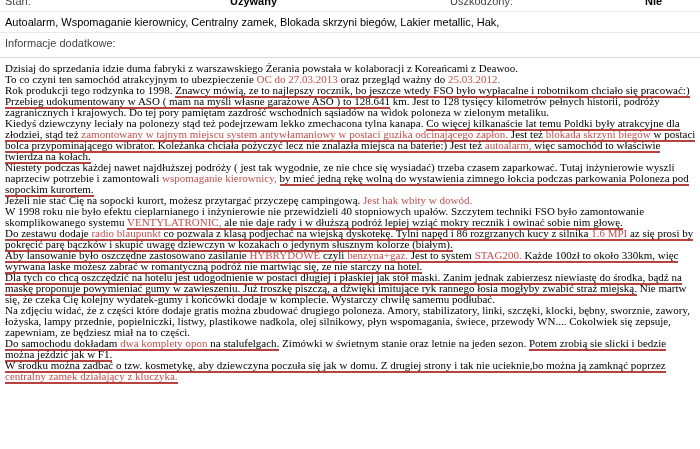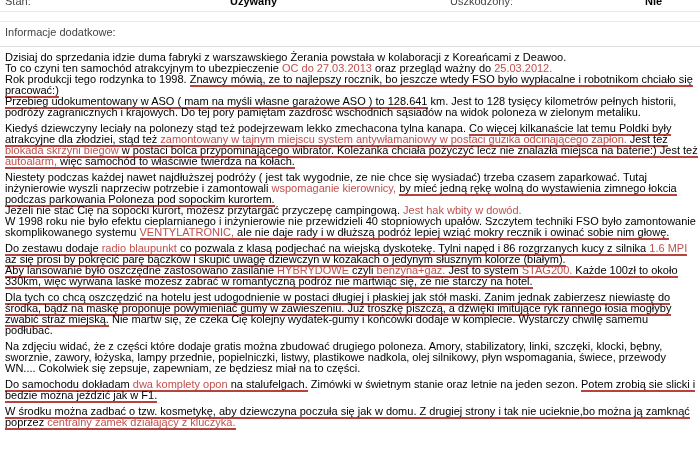--- a/index.html
+++ b/index.html
@@ -36,23 +36,24 @@
   }
   .details .val  { flex: 1 1 auto; }
   .details .val1 { flex: 0 0 auto; width: 220px; font-weight: bold; }
   .details .lbl2 { flex: 0 0 auto; width: 195px; color: #444444; }
   .details .val2 { flex: 1 1 auto; font-weight: bold; }
   
   .description {
     margin-top: 5px;
     padding: 0 2px 4px 5px;
     line-height: 11px;
+    font-family: Liberation Serif, serif;
   }
   .para { margin: 0; }
-  .para.gap { margin-top: 5px; }
+  .para.gap { }
   .seg-plain { color: #000000; }
   .seg-red   { color: #c0504d; text-align: center; }
   .seg-ul {
     color: #000000;
     border-bottom: 2px solid #b8423e;
   }
   .seg-redul {
     color: #c0504d;
     border-bottom: 2px solid #b8423e;
   }
@@ -63,20 +64,21 @@
 <div class="page">
 
   <div class="details">
     <div class="row">
       <span class="lbl">Stan:</span>
       <span class="val1">Używany</span>
       <span class="lbl2">Uszkodzony:</span>
       <span class="val2">Nie</span>
     </div>
     <div class="row">
+      <span class="val">Autoalarm, Wspomaganie kierownicy, Centralny zamek, Blokada skrzyni biegów, Lakier metallic, Hak,</span>
     </div>
     <div class="row">
       <span class="lbl">Informacje dodatkowe:</span>
     </div>
   </div>
 
   <div class="description" id="description">
       <p class="para"><span class="seg-plain">Dzisiaj do sprzedania idzie duma fabryki z warszawskiego Żerania powstała w kolaboracji z Koreańcami z Deawoo.</span></p>
       <p class="para"><span class="seg-plain">To co czyni ten samochód atrakcyjnym to ubezpieczenie </span><span class="seg-red">OC do 27.03.2013</span><span class="seg-plain"> oraz przegląd ważny do </span><span class="seg-red">25.03.2012.</span></p>
       <p class="para"><span class="seg-plain">Rok produkcji tego rodzynka to 1998. </span><span class="seg-ul">Znawcy mówią, ze to najlepszy rocznik, bo jeszcze wtedy FSO było wypłacalne i robotnikom chciało się pracować:)</span></p>

